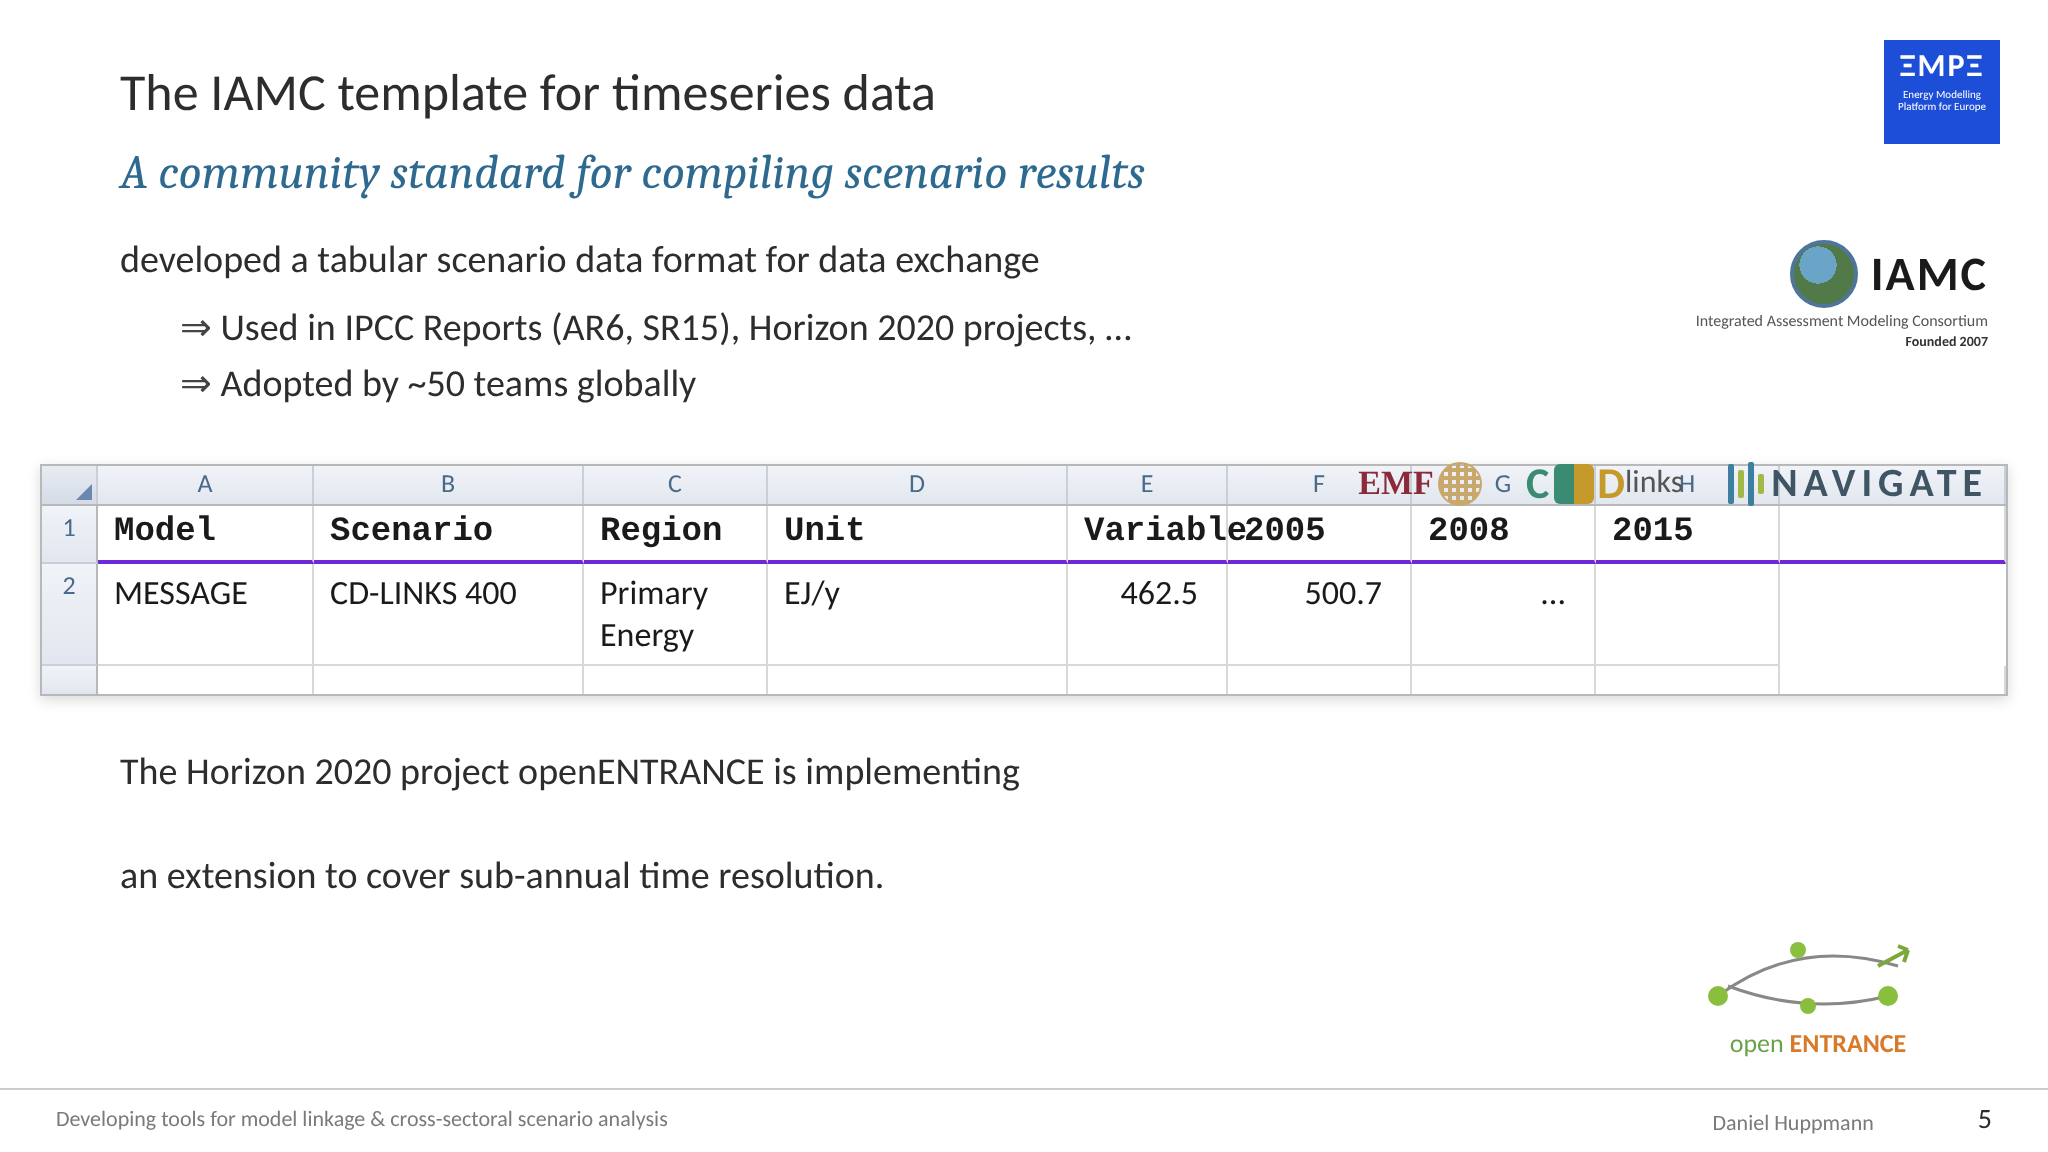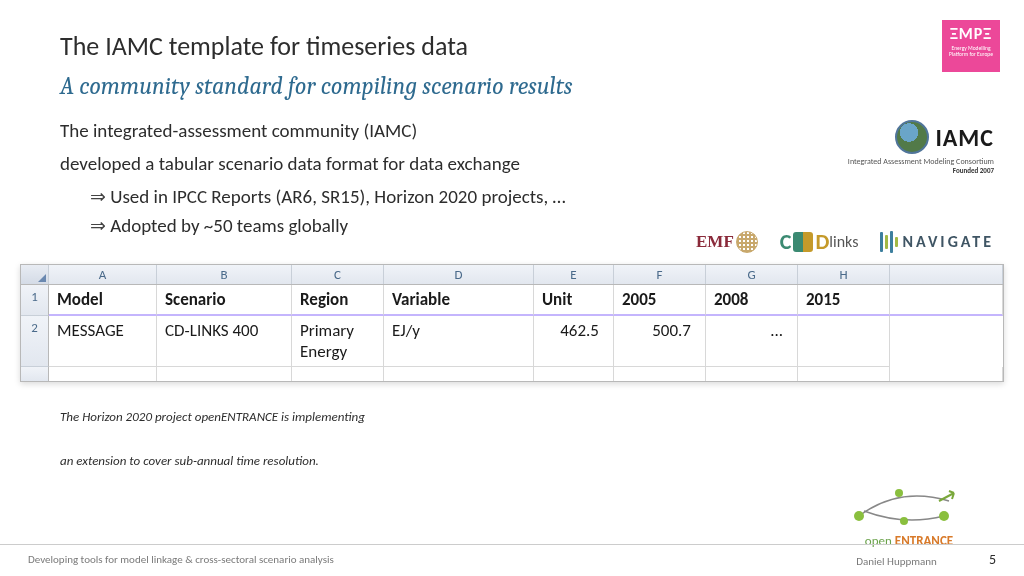--- a/index.html
+++ b/index.html
@@ -48,21 +48,21 @@
     .bullet::before {
       content: "⇒ ";
       color: #444;
     }
     .logo-empe {
       position: absolute;
       top: 20px;
       right: 24px;
       width: 58px;
       height: 52px;
-      background: #ec4899;
+      background: #1d4ed8;
       color: #fff;
       text-align: center;
       padding: 4px 2px;
     }
     .logo-empe .big { font-size: 16px; font-weight: 700; letter-spacing: 1px; }
     .logo-empe .small { font-size: 5.5px; line-height: 1.1; display: block; margin-top: 2px; }
     .logo-iamc {
       position: absolute;
       top: 120px;
       right: 30px;
@@ -103,21 +103,21 @@
     }
     .logo-cdlinks { display: flex; align-items: center; font-size: 16px; color: #555; }
     .logo-cdlinks .c { color: #3b8a72; font-weight: 700; font-size: 22px; }
     .logo-cdlinks .d { color: #c59a2a; font-weight: 700; font-size: 22px; }
     .logo-cdlinks .puzzle {
       width: 20px; height: 20px;
       background: linear-gradient(90deg,#3b8a72 50%,#c59a2a 50%);
       border-radius: 3px;
       margin: 0 2px;
     }
-    .logo-navigate { display: flex; align-items: center; gap: 4px; font-size: 16px; letter-spacing: 3px; color: #3f5564; font-weight: 600; }
+    .logo-navigate { display: flex; align-items: center; gap: 4px; font-size: 20px; letter-spacing: 3px; color: #3f5564; font-weight: 600; }
     .logo-navigate .bars { display: flex; gap: 2px; align-items: center; }
     .logo-navigate .bars span { width: 3px; border-radius: 1px; }
     .logo-navigate .bars span:nth-child(1){height:20px;background:#3d7f9e;}
     .logo-navigate .bars span:nth-child(2){height:14px;background:#a3b945;}
     .logo-navigate .bars span:nth-child(3){height:22px;background:#3d7f9e;}
     .logo-navigate .bars span:nth-child(4){height:10px;background:#a3b945;}
     .logo-engage { display:flex; align-items:center; gap:6px; }
     .logo-engage .ring { width:38px;height:38px;border-radius:50%;border:3px dotted #2b5a7f; }
     .logo-engage .txt { font-size:10px; color:#2b5a7f; font-weight:700; line-height:1.1; letter-spacing:1px; }
     .logo-engage .txt .sub2 { font-size:6px; font-weight:400; letter-spacing:0.5px; color:#5a7a94; display:block; }
@@ -167,34 +167,33 @@
       padding: 4px 0;
       border-right: 1px solid #b8b8b8;
       border-bottom: 1px solid #c8cfd8;
     }
     .ss-row .cell {
       padding: 4px 8px;
       border-right: 1px solid #d8d8d8;
       border-bottom: 1px solid #d8d8d8;
       color: #1a1a1a;
     }
-    .ss-row.header-row .cell { font-weight: 700; border-bottom: 2px solid #c4b5fd; }
+    .ss-row.header-row .cell { font-weight: 700; border-bottom: 2px solid #6d28d9; font-family: Liberation Mono, monospace; }
     .ss-row.data-row .cell.num { text-align: right; padding-right: 14px; }
     .ss-row.empty-row .cell { height: 14px; border-bottom: none; }
     .ss-row.empty-row .rownum { height: 14px; border-bottom: none; }
     .post-text {
       margin-top: 26px;
-      font-size: 13px;
+      font-size: 19px;
       color: #2d2d2d;
       line-height: 1.4;
-      font-style: italic;
     }
     .logo-open {
       position: absolute;
-      bottom: 28px;
+      bottom: 46px;
       right: 40px;
       text-align: center;
       width: 150px;
     }
     .logo-open svg { display: block; margin: 0 auto 2px; }
     .logo-open .txt { font-size: 13px; }
     .logo-open .txt .o { color: #6aa24a; font-weight: 400; }
     .logo-open .txt .e { color: #d87a2a; font-weight: 700; }
     .footer {
       position: absolute;
@@ -217,21 +216,20 @@
 <div class="slide">
   <div class="logo-empe">
     <div class="big">ΞMPΞ</div>
     <div class="small">Energy Modelling
 Platform for Europe</div>
   </div>
 
   <div class="title">The IAMC template for timeseries data</div>
   <div class="subtitle">A community standard for compiling scenario results</div>
 
-  <div class="body-text">The integrated-assessment community (IAMC)</div>
   <div class="body-text">developed a tabular scenario data format for data exchange</div>
 
   <div class="bullets">
     <div class="bullet">Used in IPCC Reports (AR6, SR15), Horizon 2020 projects, …</div>
     <div class="bullet">Adopted by ~50 teams globally</div>
   </div>
 
   <div class="logo-iamc">
     <div class="main">
       <div class="globe"></div>
@@ -274,22 +272,22 @@
       <div>F</div>
       <div>G</div>
       <div>H</div>
       <div></div>
     </div>
     <div class="ss-row header-row">
       <div class="rownum">1</div>
       <div class="cell">Model</div>
       <div class="cell">Scenario</div>
       <div class="cell">Region</div>
+      <div class="cell">Unit</div>
       <div class="cell">Variable</div>
-      <div class="cell">Unit</div>
       <div class="cell num">2005</div>
       <div class="cell num">2008</div>
       <div class="cell num">2015</div>
       <div class="cell"></div>
     </div>
     <div class="ss-row data-row">
       <div class="rownum">2</div>
       <div class="cell">MESSAGE</div>
       <div class="cell">CD-LINKS 400</div>
       <div class="cell">Primary Energy</div>

